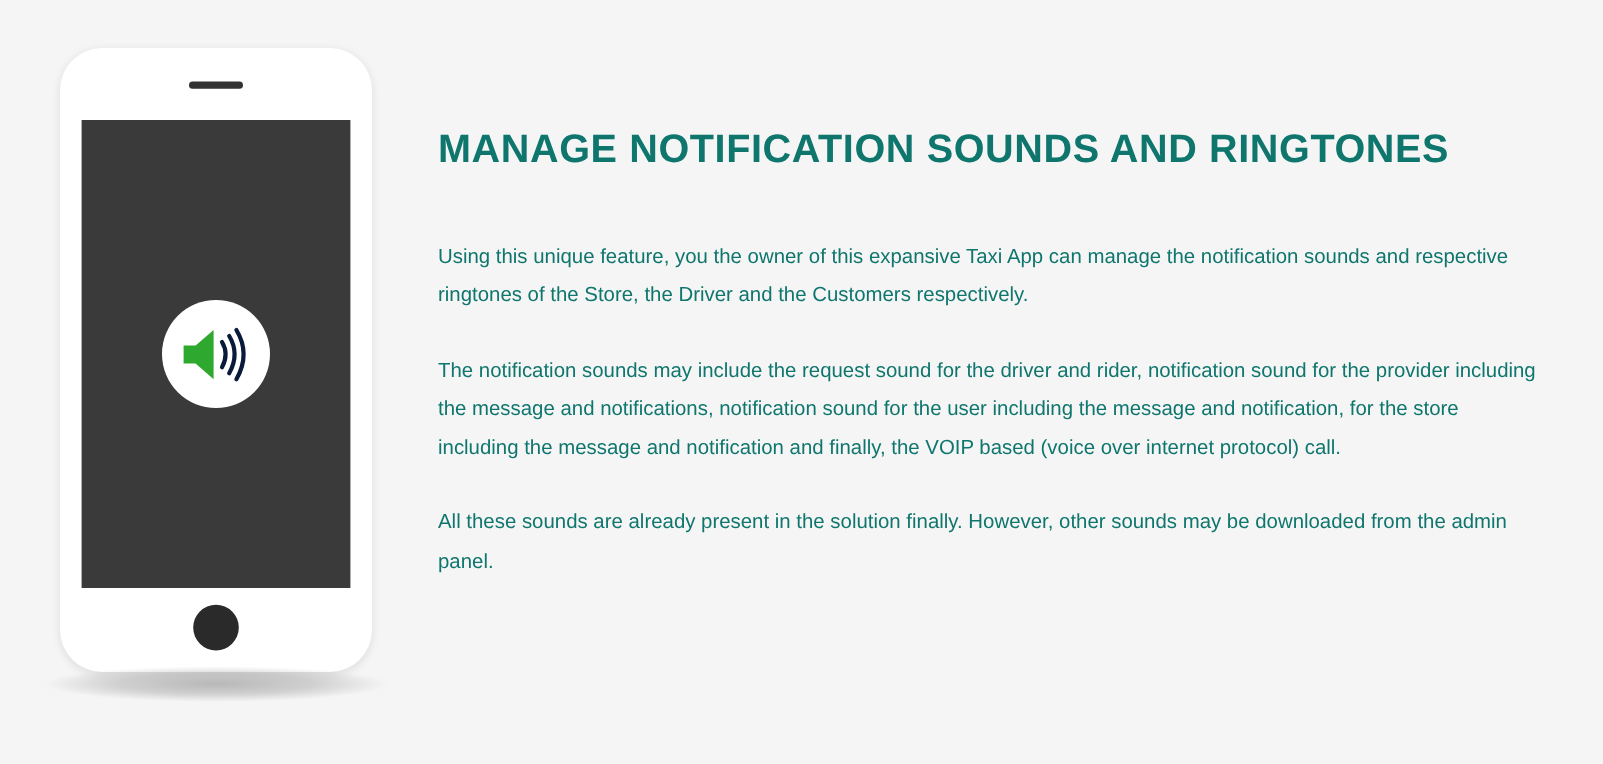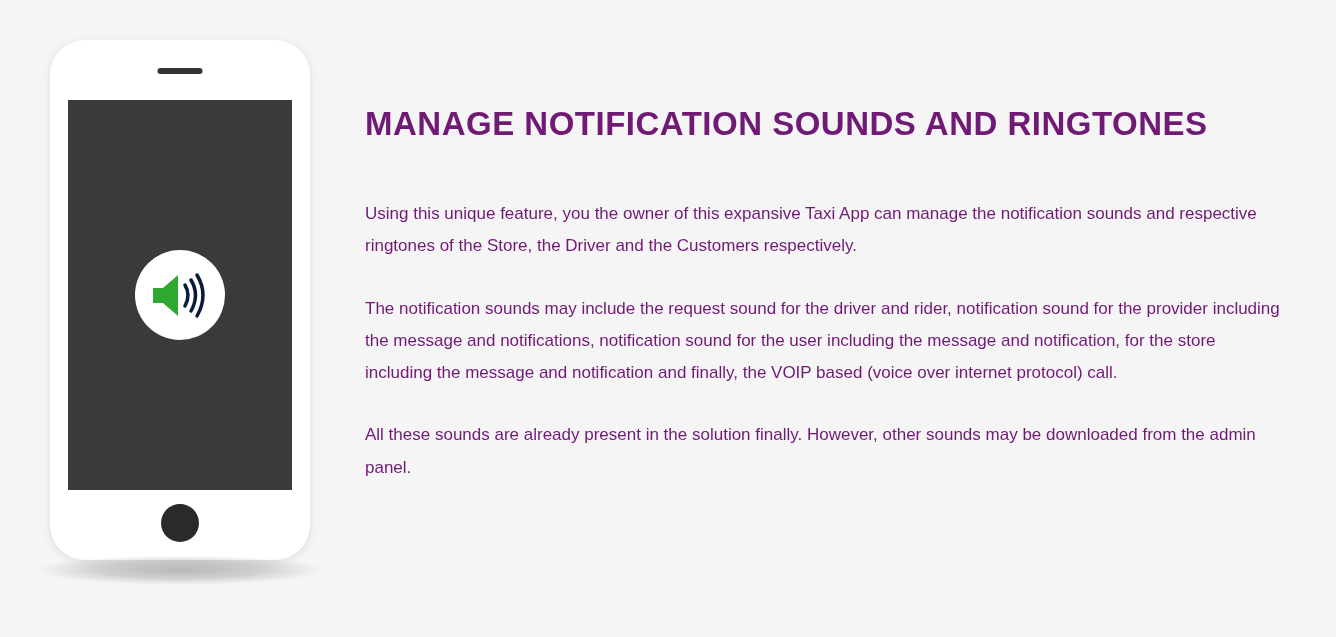--- a/index.html
+++ b/index.html
@@ -80,28 +80,28 @@
       background: radial-gradient(ellipse at center, rgba(0,0,0,0.25) 0%, rgba(0,0,0,0.15) 40%, rgba(0,0,0,0) 70%);
       border-radius: 50%;
     }
     .content {
       flex: 1;
       padding-top: 65px;
     }
     .heading {
       font-size: 33px;
       font-weight: 700;
-      color: #701a75;
+      color: #0f766e;
       letter-spacing: 0.5px;
       margin-bottom: 55px;
     }
     .paragraph {
       font-size: 17px;
       line-height: 1.9;
-      color: #701a75;
+      color: #0f766e;
       margin-bottom: 30px;
     }
   </style>
 </head>
 <body>
 
 <div class="container">
   <div class="phone-wrapper">
     <div class="phone">
       <div class="speaker"></div>

